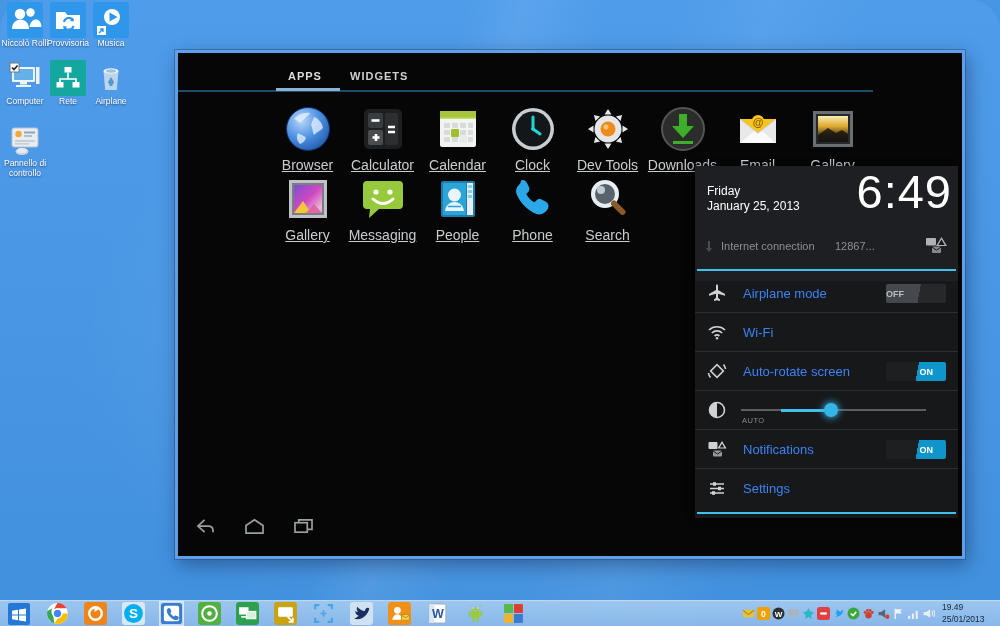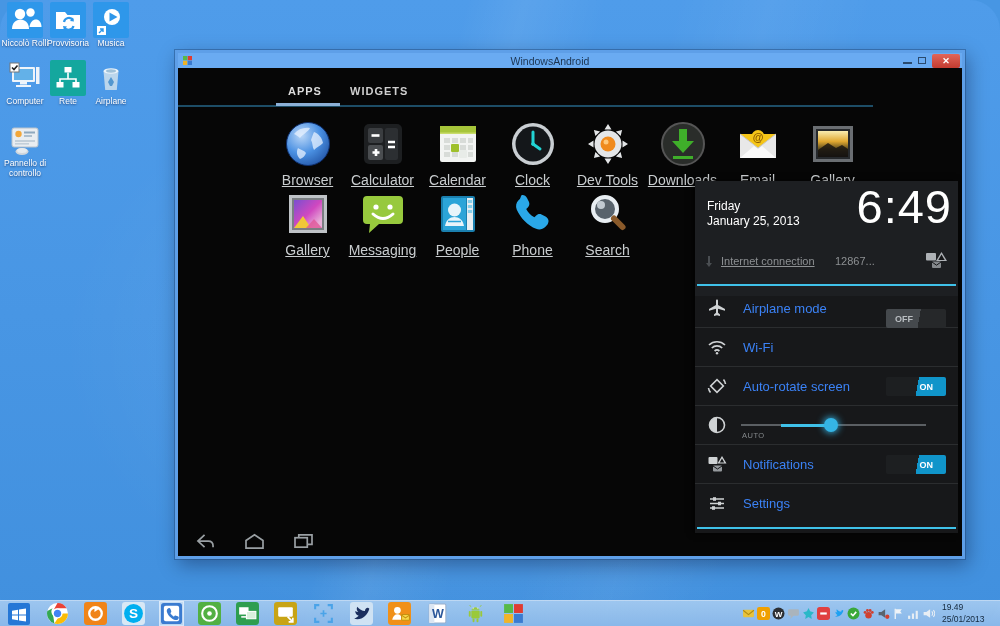--- a/index.html
+++ b/index.html
@@ -57,36 +57,36 @@
   
   .panel{position:absolute;left:517px;top:113px;width:263px;height:352px;z-index:5;
          background:#17181a;box-shadow:-2px 0 6px rgba(0,0,0,.6);}
   .p-head{position:absolute;left:0;top:0;width:100%;height:115px;background:#1d1f22;}
   .p-day{position:absolute;left:12px;top:18px;font-size:12px;color:#fff;}
   .p-date{position:absolute;left:12px;top:33px;font-size:12px;color:#fff;}
   .p-time{position:absolute;right:6px;top:-2px;font-size:47px;font-weight:200;
           letter-spacing:1px;color:#fff;}
   .notifrow{position:absolute;left:0;top:66px;width:100%;height:32px;}
   .n-ico-l{position:absolute;left:10px;top:7px;}
-  .n-label{position:absolute;left:26px;top:8px;font-size:11px;color:#8d9093;text-decoration:underline;}
+  .n-label{position:absolute;left:26px;top:8px;font-size:11px;color:#8d9093;}
   .n-value{position:absolute;left:140px;top:8px;font-size:11px;color:#8d9093;}
   .n-ico-r{position:absolute;right:10px;top:4px;}
   .hr-blue{position:absolute;left:2px;right:2px;height:2px;background:#3fc1e9;}
   .hr-top{top:103px;} .hr-bot{top:346px;}
   .qs{position:absolute;left:0;right:0;top:108px;}
   .qs-row{height:38px;display:flex;align-items:center;padding:0 12px;position:relative;
           border-bottom:1px solid #2b2d2f;}
   .qs-row:last-child{border-bottom:none;}
   .qs-ic{width:22px;height:20px;margin-right:14px;flex:none;}
   .qs-ic svg{width:20px;height:20px;display:block;}
   .qs-lbl{font-size:13px;color:#3b82f6;}
   .toggle{position:absolute;right:12px;top:10px;width:60px;height:19px;border-radius:2px;
           font-size:9px;font-weight:bold;display:flex;align-items:center;box-sizing:border-box;}
   .toggle.off{background:linear-gradient(100deg,#45494d 0 55%,#26282a 55%);
-              color:#b9bdc1;justify-content:flex-start;padding-left:9px;margin-top:10px;}
+              color:#b9bdc1;justify-content:flex-start;padding-left:0;}
   .toggle.on{background:linear-gradient(100deg,#1d1f21 0 52%,#1095ca 52%);
              color:#fff;justify-content:flex-end;padding-right:13px;}
   .auto-lbl{position:absolute;left:47px;bottom:4px;font-size:7.5px;color:#85898c;letter-spacing:.5px;}
   .sl-track{position:absolute;left:46px;width:185px;top:18px;height:2px;background:#5b5f63;}
   .sl-fill{position:absolute;top:17.5px;height:3px;background:#3fc1e9;}
   .sl-thumb{position:absolute;top:12px;width:14px;height:14px;border-radius:50%;
             background:#35b5e5;box-shadow:0 0 7px 1px rgba(53,181,229,.9);}
 
   
   .taskbar{position:absolute;left:0;bottom:0;width:100%;height:26px;
@@ -197,36 +197,20 @@
             <rect x="8" y="21" width="14" height="1.6" fill="#c3cfd9"></rect>
             <ellipse cx="15" cy="29.5" rx="6.5" ry="3.5" fill="#cfd6dc"></ellipse>
             <ellipse cx="15" cy="28.5" rx="5" ry="2.5" fill="#e6ebef"></ellipse>
           </svg>
         </div>
         <div class="di-label">Pannello di controllo</div>
       </div>
     </div>
 
   <div class="win">
-    <div class="titlebar">
-      <span class="tb-ico" id="win-ico">
-          <svg viewBox="0 0 22 22">
-            <rect x="2" y="2" width="8.5" height="8.5" fill="#57b947"></rect>
-            <rect x="11.5" y="2" width="8.5" height="8.5" fill="#e03c31"></rect>
-            <rect x="2" y="11.5" width="8.5" height="8.5" fill="#f0b428"></rect>
-            <rect x="11.5" y="11.5" width="8.5" height="8.5" fill="#3a7bd0"></rect>
-          </svg>
-        </span>
-      <span class="tb-title">WindowsAndroid</span>
-      <span class="wc">
-        <span class="wc-min"></span>
-        <span class="wc-max"></span>
-        <span class="wc-close"></span>
-      </span>
-    </div>
     <div class="content">
       <span class="tab apps">APPS</span>
       <span class="tab widgets">WIDGETS</span>
       <div class="tabline"></div>
       <div class="tabline-bright"></div>
 
       <div class="approw r1" id="approw1">
           <div class="app">
             <div class="app-ic">
               <svg viewBox="0 0 48 48">

